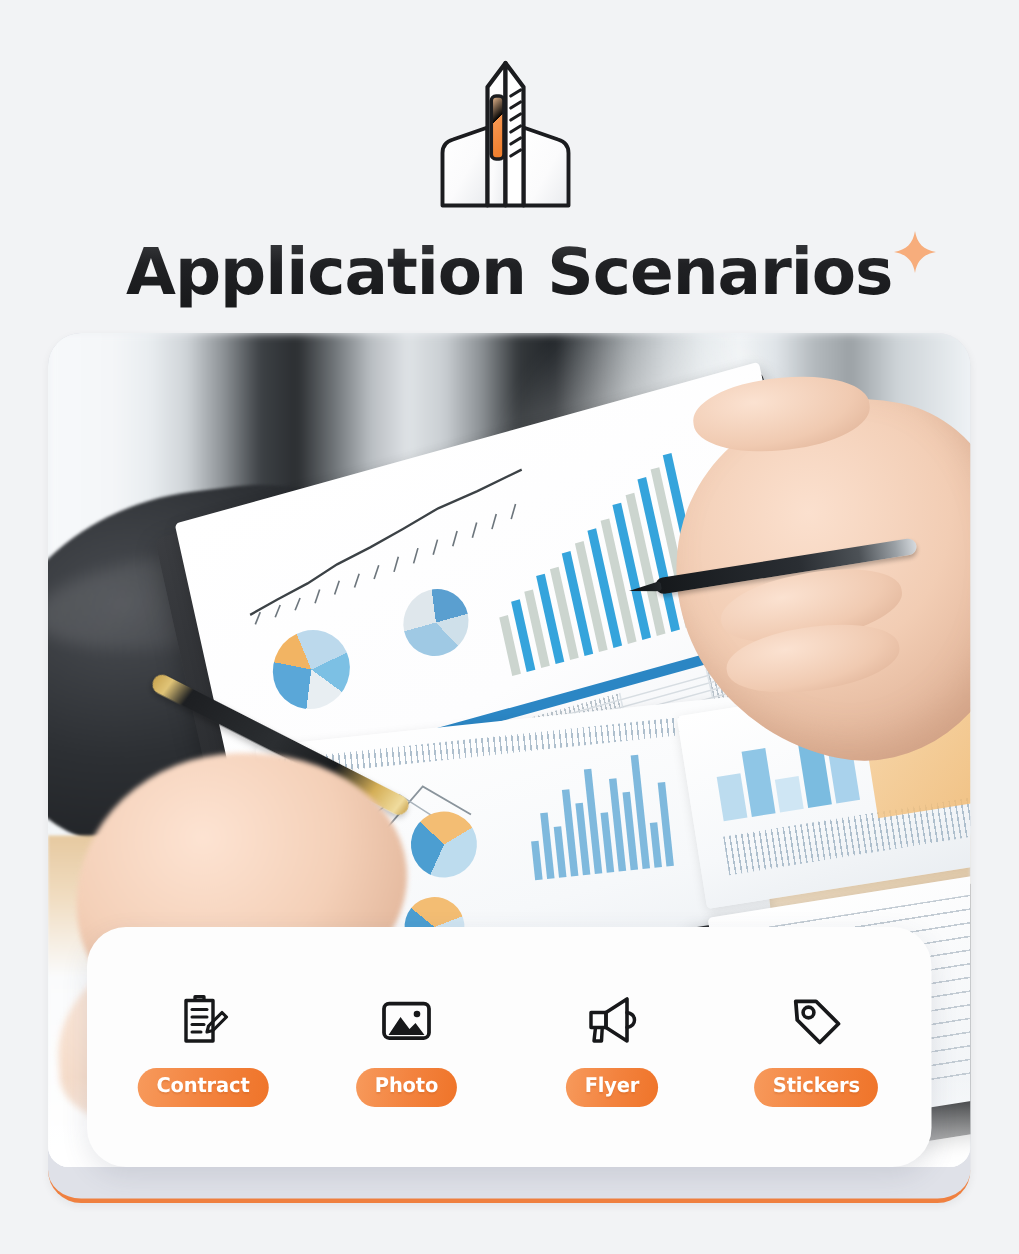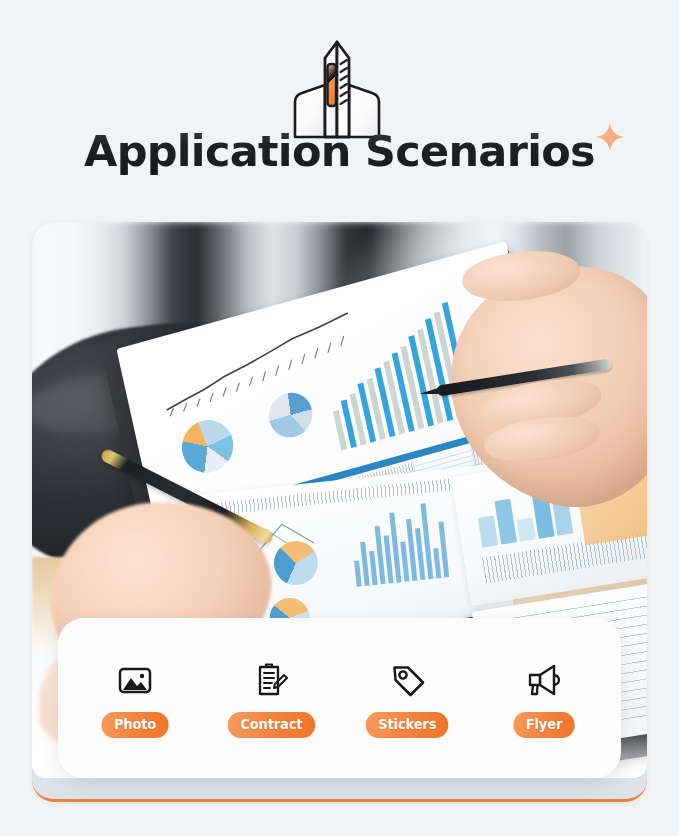--- a/index.html
+++ b/index.html
@@ -38,20 +38,21 @@
     position: absolute;
     left: 0;
     top: 125px;
     width: 679px;
     text-align: center;
   }
 
   .title-wrap {
     position: relative;
     display: inline-block;
+    margin-top: 31px;
   }
 
   .title {
     font-family: "DejaVu Sans", sans-serif;
     font-weight: bold;
     font-size: 43px;
     letter-spacing: -0.7px;
     line-height: 52px;
     background: linear-gradient(180deg, #3c3d40 0%, #202124 38%, #17181a 100%);
     -webkit-background-clip: text;
@@ -632,62 +633,62 @@
       <div class="photo-fade"></div>
     </div>
   </div>
 
   <div class="cat-card">
 
 
     <div class="cat-item">
       <span class="cat-icon">
         <svg viewBox="0 0 40 40" width="40" height="40" xmlns="http://www.w3.org/2000/svg">
-          <rect x="5" y="9" width="30" height="23" rx="3.5" fill="none" stroke="#17181a" stroke-width="2.5"></rect>
-          <circle cx="27" cy="16" r="2.2" fill="#17181a"></circle>
-          <path d="M8 30 L16 18 L22 26 L26 22 L32 30 Z" fill="#17181a"></path>
-        </svg>
-      </span>
-      <span class="cat-pill">Photo</span>
-    </div>
-
-    <div class="cat-item">
-      <span class="cat-icon">
-        <svg viewBox="0 0 40 40" width="40" height="40" xmlns="http://www.w3.org/2000/svg">
           <path d="M9 7 H27 V34 H9 Z" fill="none" stroke="#17181a" stroke-width="2.3" stroke-linejoin="round"></path>
           <path d="M15 7 V4.5 H21 V7" fill="none" stroke="#17181a" stroke-width="2.2" stroke-linejoin="round"></path>
           <g stroke="#17181a" stroke-width="2" stroke-linecap="round">
             <line x1="13" y1="13" x2="23" y2="13"></line>
             <line x1="13" y1="18" x2="23" y2="18"></line>
             <line x1="13" y1="23" x2="21" y2="23"></line>
             <line x1="13" y1="28" x2="19" y2="28"></line>
           </g>
           <path d="M33 15 L36 18 L27 27 L23 28 L24 24 Z" fill="none" stroke="#17181a" stroke-width="2.1" stroke-linejoin="round"></path>
         </svg>
       </span>
       <span class="cat-pill">Contract</span>
     </div>
 
     <div class="cat-item">
       <span class="cat-icon">
         <svg viewBox="0 0 40 40" width="40" height="40" xmlns="http://www.w3.org/2000/svg">
-          <path d="M6.5 7.5 H20 L35 22.5 L22.5 35 L7.5 20 Z" fill="none" stroke="#17181a" stroke-width="2.5" stroke-linejoin="round"></path>
-          <circle cx="15" cy="15" r="3.6" fill="none" stroke="#17181a" stroke-width="2.4"></circle>
+          <rect x="5" y="9" width="30" height="23" rx="3.5" fill="none" stroke="#17181a" stroke-width="2.5"></rect>
+          <circle cx="27" cy="16" r="2.2" fill="#17181a"></circle>
+          <path d="M8 30 L16 18 L22 26 L26 22 L32 30 Z" fill="#17181a"></path>
         </svg>
       </span>
-      <span class="cat-pill">Stickers</span>
+      <span class="cat-pill">Photo</span>
     </div>
 
     <div class="cat-item">
       <span class="cat-icon">
         <svg viewBox="0 0 40 40" width="40" height="40" xmlns="http://www.w3.org/2000/svg">
           <path d="M6 15 H16 V25 H6 Z" fill="none" stroke="#17181a" stroke-width="2.3" stroke-linejoin="round"></path>
           <path d="M16 15 L30 6 V34 L16 25 Z" fill="none" stroke="#17181a" stroke-width="2.4" stroke-linejoin="round"></path>
           <path d="M30 15 Q35 16 35 20 Q35 24 30 25" fill="none" stroke="#17181a" stroke-width="2.3" stroke-linecap="round"></path>
           <path d="M9 25 L8 34 H13 L13.5 25" fill="none" stroke="#17181a" stroke-width="2.3" stroke-linejoin="round"></path>
         </svg>
       </span>
       <span class="cat-pill">Flyer</span>
     </div>
 
+    <div class="cat-item">
+      <span class="cat-icon">
+        <svg viewBox="0 0 40 40" width="40" height="40" xmlns="http://www.w3.org/2000/svg">
+          <path d="M6.5 7.5 H20 L35 22.5 L22.5 35 L7.5 20 Z" fill="none" stroke="#17181a" stroke-width="2.5" stroke-linejoin="round"></path>
+          <circle cx="15" cy="15" r="3.6" fill="none" stroke="#17181a" stroke-width="2.4"></circle>
+        </svg>
+      </span>
+      <span class="cat-pill">Stickers</span>
+    </div>
+
   </div>
 
 </div>
 
 </body></html>

